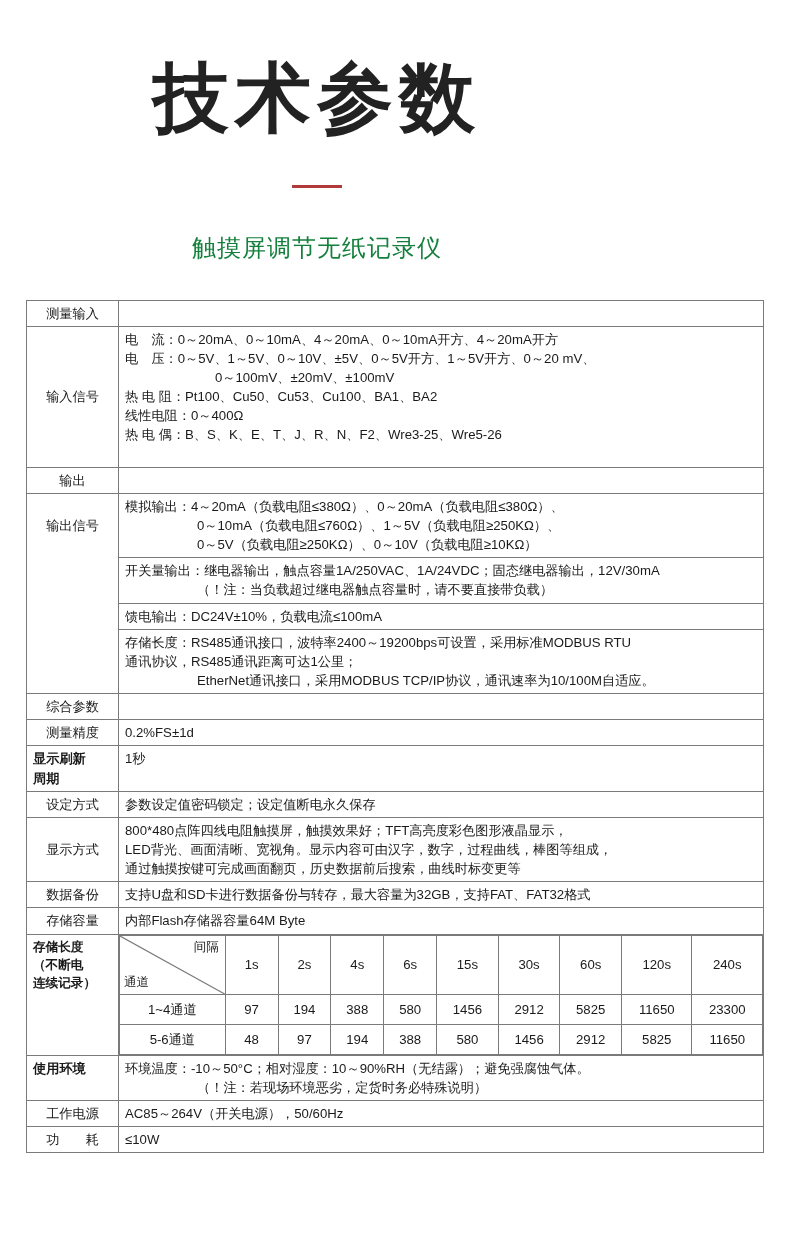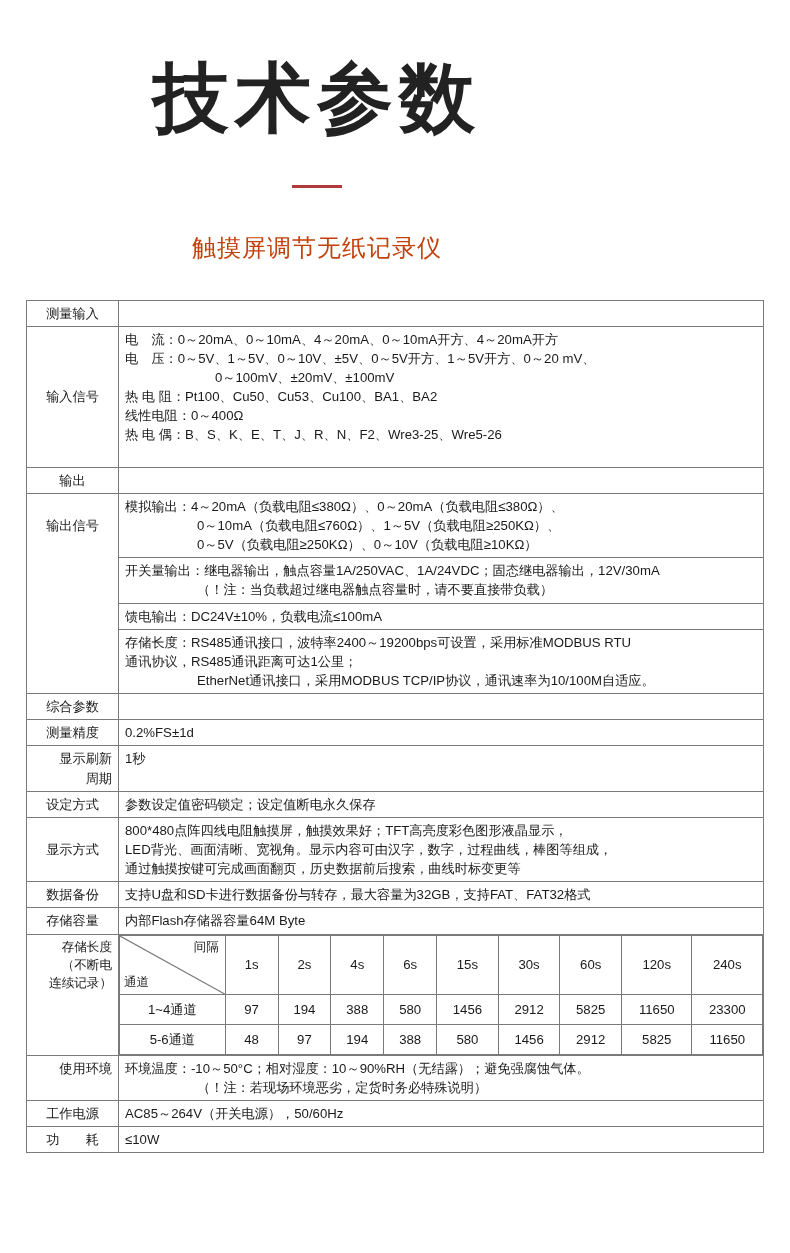--- a/index.html
+++ b/index.html
@@ -19,21 +19,21 @@
     letter-spacing:6px;
     color:#222;
     padding-top:56px;
     line-height:1.1;
   }
   .rule-wrap{text-align:center;margin-top:34px;}
   .rule{display:inline-block;width:50px;height:3px;background:#b03a3a;}
   .subtitle{
     text-align:center;
     font-size:24px;
-    color:#c2410c;
+    color:#15803d;
     margin-top:40px;
     letter-spacing:1px;
   }
 
   .table-wrap{margin:36px 26px 0 26px;}
   table.spec{
     width:738px;
     border-collapse:collapse;
     table-layout:fixed;
     font-size:13.2px;
@@ -45,21 +45,21 @@
     padding:3px 6px;
     vertical-align:top;
   }
   .lbl{width:92px;text-align:center;white-space:nowrap;}
   .lbl.tall{vertical-align:middle;}
   .nb-bottom{border-bottom:none !important;}
   .nb-top{border-top:none !important;}
   .val{padding-left:8px;}
   .ind1{padding-left:72px;display:block;}
   .ind2{padding-left:90px;display:block;}
-  .rowlabel-center{text-align:right;vertical-align:middle;}
+  .rowlabel-center{text-align:left;vertical-align:middle;font-weight:bold;}
 
   
   table.inner{
     border-collapse:collapse;
     width:100%;
     table-layout:fixed;
     font-size:13.2px;
     text-align:center;
   }
   table.inner td{

